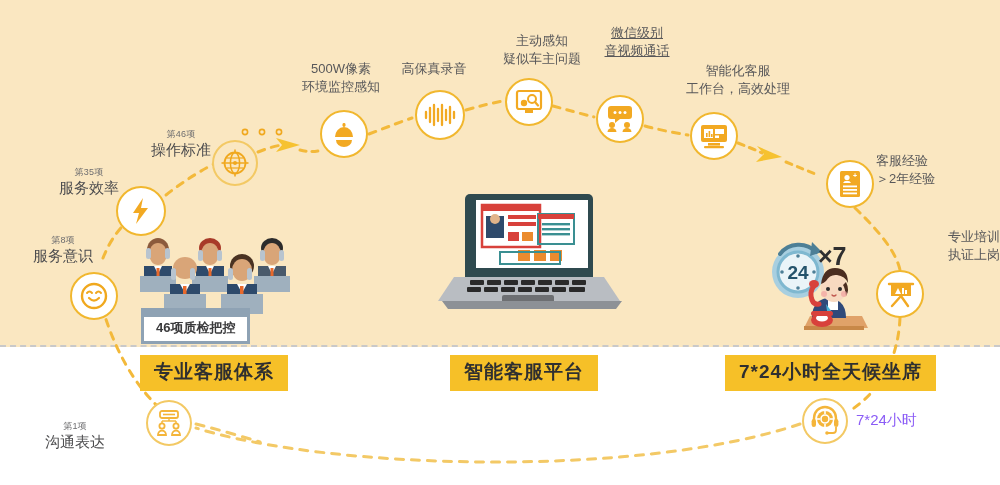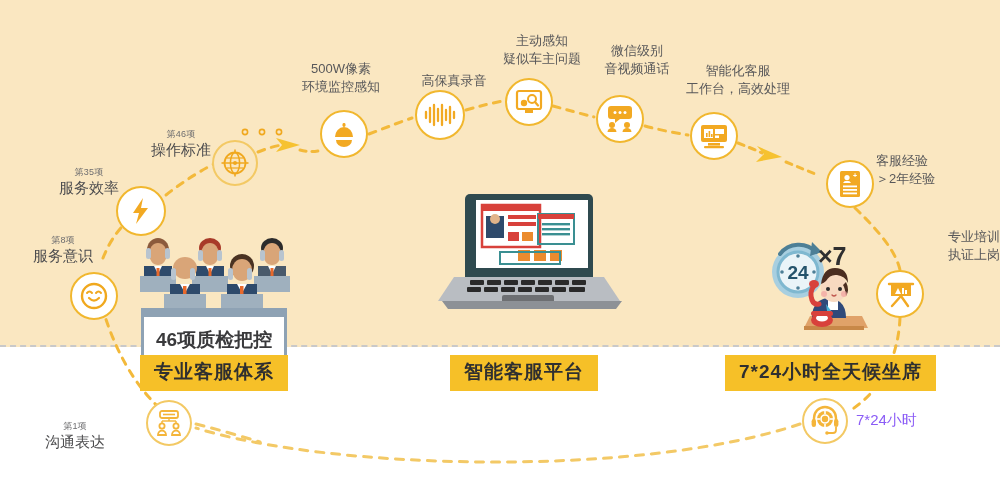--- a/index.html
+++ b/index.html
@@ -12,21 +12,21 @@
          display:flex;align-items:center;justify-content:center;box-sizing:border-box;}
   .badge.hollow{background:#fae7c1;border-color:#f3c964;}
   .cap{position:absolute;text-align:center;color:#59595b;line-height:1.35;white-space:nowrap;}
   .cap .sm{display:block;font-size:9px;color:#6d6d6f;letter-spacing:.2px;}
   .cap .lg{display:block;font-size:15px;color:#4d4d4f;}
   .cap.two{font-size:13px;color:#58585a;}
   .cap.two span{display:block;}
   .ribbon{position:absolute;background:#f6c028;color:#2f2f30;font-size:19px;font-weight:bold;
           padding:4px 14px 6px;letter-spacing:1px;white-space:nowrap;}
   .qcband{position:absolute;background:#8ea2b4;padding:3px;}
-  .qcband .inner{background:#ffffff;border:0;padding:10px 12px 4px;font-size:19px;color:#3a3a3c;
+  .qcband .inner{background:#ffffff;border:0;padding:2px 12px 4px;font-size:13px;color:#3a3a3c;
                  font-weight:bold;white-space:nowrap;text-align:right;}
   .qcband .topbar{position:absolute;left:0;top:-6px;width:100%;height:6px;background:#8ea2b4;}
   svg{display:block;overflow:visible;}
   .x7{position:absolute;font-size:25px;font-weight:bold;color:#2f2f30;}
   .lbl724{position:absolute;font-size:15px;color:#8b5cf6;white-space:nowrap;}
   .dots3{position:absolute;}
 </style>
 </head>
 <body>
 
@@ -118,21 +118,21 @@
     <span>环境监控感知</span>
   </div>
   <div class="badge" style="left:320px;top:110px;width:48px;height:48px;">
     <svg width="28" height="28" viewBox="0 0 28 28">
       <path d="M5 17 a9 10 0 0 1 18 0 z" fill="#f2a922"></path>
       <path d="M6 20 h16 a8 7 0 0 1 -16 0 z" fill="#f2a922"></path>
       <rect x="12.5" y="3" width="3" height="4" rx="1.4" fill="#f2a922"></rect>
     </svg>
   </div>
 
-  <div class="cap two" style="left:394px;top:60px;width:120px;margin-top:12px;">
+  <div class="cap two" style="left:374px;top:60px;width:120px;">
     <span>高保真录音</span>
   </div>
   <div class="badge" style="left:415px;top:90px;width:50px;height:50px;">
     <svg width="34" height="24" viewBox="0 0 34 24">
       <g stroke="#f2a922" stroke-width="2.3" stroke-linecap="round">
         <line x1="3" y1="9" x2="3" y2="15"></line>
         <line x1="7" y1="5" x2="7" y2="19"></line>
         <line x1="11" y1="2" x2="11" y2="22"></line>
         <line x1="15" y1="6" x2="15" y2="18"></line>
         <line x1="19" y1="2" x2="19" y2="22"></line>
@@ -150,21 +150,21 @@
   <div class="badge" style="left:505px;top:78px;width:48px;height:48px;">
     <svg width="28" height="26" viewBox="0 0 28 26">
       <rect x="2" y="2" width="24" height="18" rx="2" fill="none" stroke="#f2a922" stroke-width="2.2"></rect>
       <circle cx="9" cy="14" r="3.2" fill="#f2a922"></circle>
       <circle cx="17" cy="10" r="4" fill="none" stroke="#f2a922" stroke-width="2"></circle>
       <line x1="20" y1="13" x2="23" y2="16.5" stroke="#f2a922" stroke-width="2.2" stroke-linecap="round"></line>
       <rect x="10" y="21" width="8" height="3" fill="#f2a922"></rect>
     </svg>
   </div>
 
-  <div class="cap two" style="left:572px;top:42px;width:130px;">
+  <div class="cap two" style="left:572px;top:24px;width:130px;text-decoration:underline;">
     <span>微信级别</span>
     <span>音视频通话</span>
   </div>
   <div class="badge" style="left:596px;top:95px;width:48px;height:48px;">
     <svg width="30" height="28" viewBox="0 0 30 28">
       <path d="M6 1 h18 a3 3 0 0 1 3 3 v7 a3 3 0 0 1 -3 3 h-9 l-5 4 v-4 h-4 a3 3 0 0 1 -3 -3 v-7 a3 3 0 0 1 3 -3 z" fill="#f2a922"></path>
       <circle cx="10" cy="7.5" r="1.5" fill="#fff"></circle>
       <circle cx="15" cy="7.5" r="1.5" fill="#fff"></circle>
       <circle cx="20" cy="7.5" r="1.5" fill="#fff"></circle>
       <circle cx="7" cy="20" r="3" fill="#f2a922"></circle>

